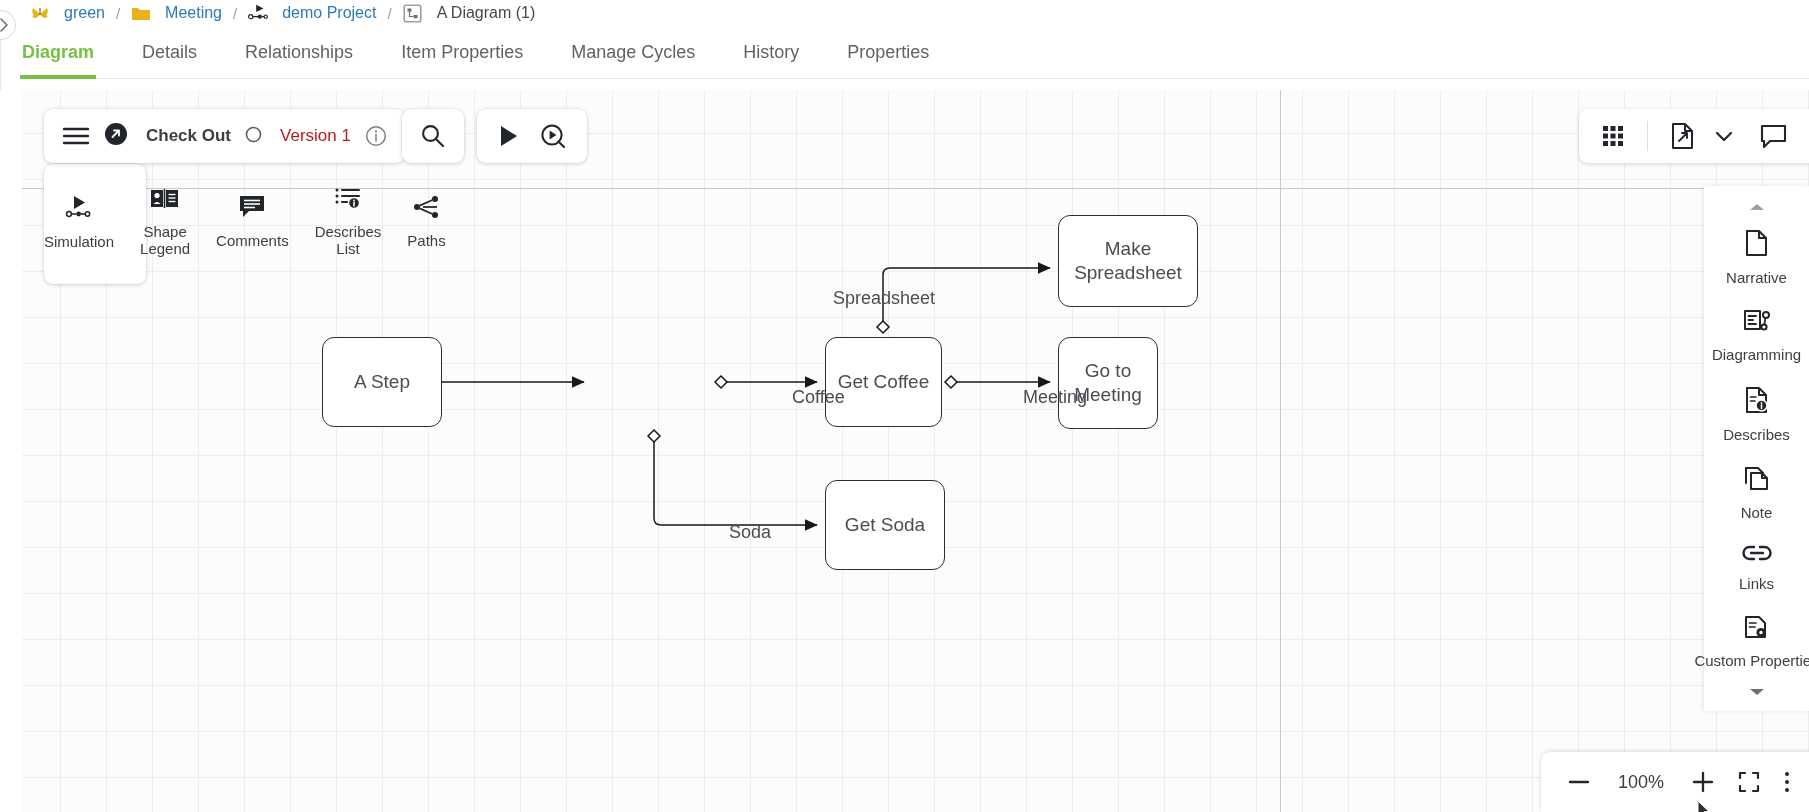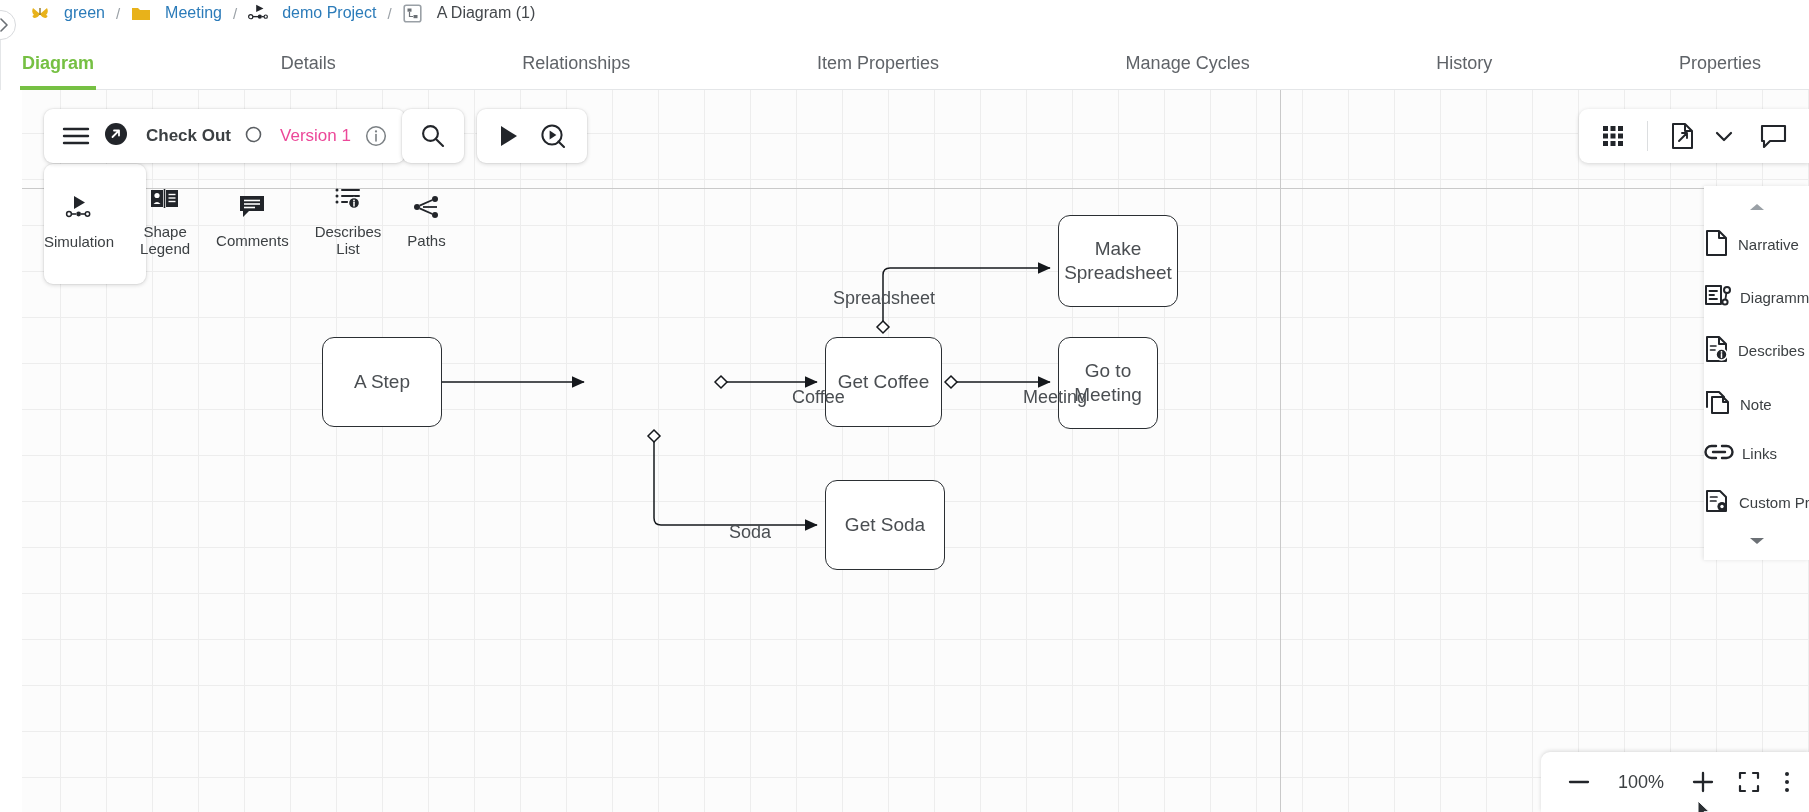--- a/index.html
+++ b/index.html
@@ -31,26 +31,25 @@
     position: absolute; left: -14px; top: 10px;
     width: 30px; height: 30px; border-radius: 50%;
     background: #fff; border: 1px solid #d8dadd;
     display: flex; align-items: center; justify-content: center;
     z-index: 40; cursor: pointer;
   }
   .collapse-handle svg { margin-left: 5px; }
 
   
   .tabbar {
-    position: absolute; top: 26px; left: 22px; right: 0; height: 64px;
+    position: absolute; top: 15px; left: 22px; right: 0; height: 64px;
     display: flex; align-items: flex-end;
     background: #fff;
     border-bottom: 1px solid #e4e6e8;
     z-index: 25;
-    justify-content: space-between;
   }
   .tab {
     font-size: 18px; color: #5f6368;
     padding: 0 0 15px 0; margin-right: 48px;
     cursor: pointer; white-space: nowrap;
     position: relative;
   }
   .tab:first-child { margin-left: 0; }
   .tab.active { color: #76c043; font-weight: bold; }
   .tab.active::after {
@@ -97,21 +96,21 @@
   }
   #toolbar-main { left: 22px; top: 19px; padding: 0 18px; gap: 14px; }
   #toolbar-search { left: 380px; top: 19px; width: 62px; justify-content: center; }
   #toolbar-run { left: 455px; top: 19px; width: 110px; justify-content: center; gap: 20px; }
 
   .tb-btn {
     display: flex; align-items: center; justify-content: center;
     cursor: pointer; background: none; border: none;
   }
   .checkout-text { font-size: 17px; font-weight: bold; color: #3c4043; white-space: nowrap; }
-  .version-text { font-size: 17px; color: #ec4899; white-space: nowrap; }
+  .version-text { font-size: 17px; color: #b91c1c; white-space: nowrap; }
   .tb-group { display: flex; align-items: center; gap: 18px; cursor: pointer; }
 
   
   .left-panel {
     position: absolute; left: 22px; top: 74px;
     width: 102px;
     background: #fff; border-radius: 9px;
     box-shadow: 0 1px 4px rgba(0,0,0,.16), 0 0 0 1px rgba(0,0,0,.03);
     padding: 22px 0 26px 0;
     display: flex; flex-direction: row; align-items: center;
@@ -125,21 +124,21 @@
   .right-panel {
     position: absolute; right: 0; top: 96px;
     width: 105px;
     background: #fff;
     box-shadow: -1px 0 4px rgba(0,0,0,.10);
     padding: 10px 0 8px 0;
     display: flex; flex-direction: column; align-items: center;
     z-index: 18;
   }
   .rp-arrow { height: 22px; display: flex; align-items: center; justify-content: center; cursor: pointer; }
-  .rp-item { display: flex; flex-direction: row; align-items: center; gap: 8px; cursor: pointer; width: 100%; padding: 11px 0; }
+  .rp-item { display: flex; flex-direction: column; align-items: center; gap: 8px; cursor: pointer; width: 100%; padding: 11px 0; }
   .rp-label { font-size: 15px; color: #3c4043; text-align: center; line-height: 1.15; white-space: nowrap; }
 
   
   .tr-toolbar {
     position: absolute; right: 0; top: 19px;
     height: 54px; background: #fff;
     border-radius: 9px 0 0 9px;
     box-shadow: 0 1px 4px rgba(0,0,0,.16);
     display: flex; align-items: center;
     padding: 0 22px; gap: 18px;
@@ -281,21 +280,21 @@
       <path d="M632 340 L638 346 L632 352 L626 346 Z" fill="#fff"></path>
     </g>
   </svg>
 
   <div class="node" style="left:300px;top:247px;width:120px;height:90px;">
     <span>A Step</span>
   </div>
   <div class="node" style="left:803px;top:247px;width:117px;height:90px;">
     <span>Get Coffee</span>
   </div>
-  <div class="node" style="left:1036px;top:125px;width:120px;height:92px;">
+  <div class="node" style="left:1036px;top:125px;width:140px;height:92px;">
     <span>Make Spreadsheet</span>
   </div>
   <div class="node" style="left:1036px;top:247px;width:100px;height:92px;">
     <span>Go to Meeting</span>
   </div>
   <div class="node" style="left:803px;top:390px;width:120px;height:90px;">
     <span>Get Soda</span>
   </div>
 
   <div class="edge-label" style="left:770px;top:297px;">Coffee</div>

